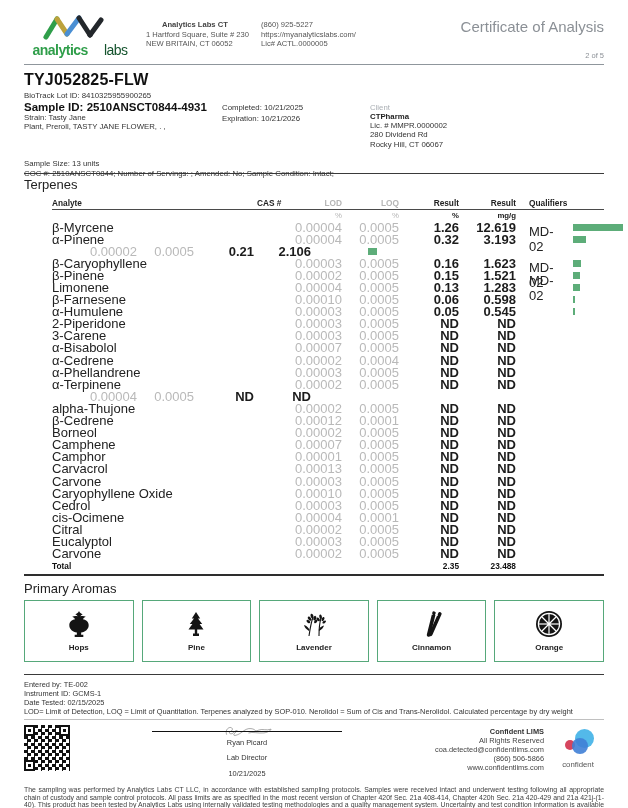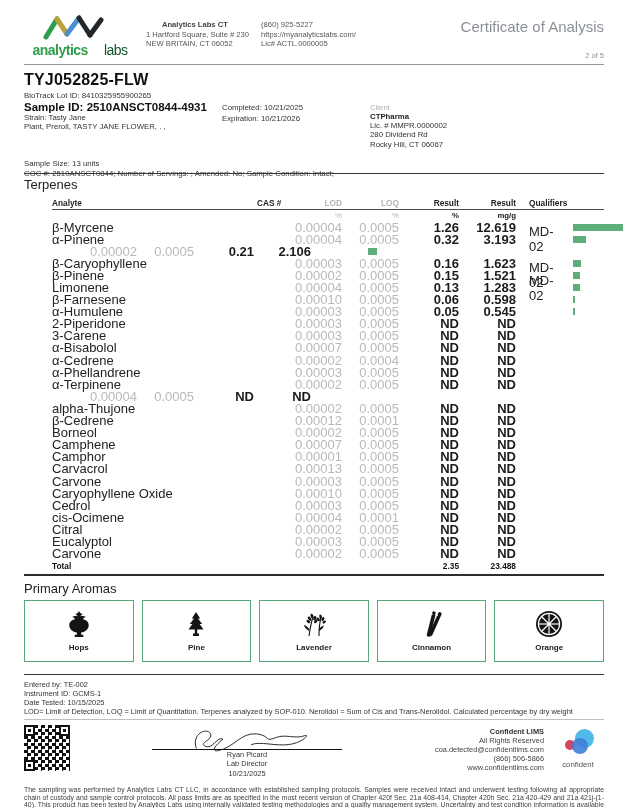--- a/index.html
+++ b/index.html
@@ -73,21 +73,21 @@
   .f-lines{font-size:7.4px;line-height:9px;color:#333;margin-top:5px;}
   .rule-foot{border:none;border-top:1px solid #c0c0c0;margin:3px 0 0 0;}
   .f-row{display:flex;margin-top:5px;height:54px;}
   .qr{width:46px;height:46px;position:relative;background:repeating-conic-gradient(#111 0% 25%, #fff 25% 50%);background-size:7px 7px;flex:0 0 46px;}
   .qr .fp{position:absolute;width:11px;height:11px;border:2.5px solid #111;background:#fff;box-sizing:border-box;}
   .qr .fp i{position:absolute;left:2px;top:2px;width:3px;height:3px;background:#111;}
   .qr .fp1{left:0;top:0;} .qr .fp2{right:0;top:0;} .qr .fp3{left:0;bottom:0;}
   .sig-zone{flex:1;display:flex;flex-direction:column;align-items:center;}
   .sig-svg{margin-bottom:-6px;}
   .sig-line{width:190px;border-top:1.2px solid #111;}
-  .sig-meta{font-size:7.4px;line-height:8.6px;color:#333;text-align:left;margin-top:1px;}
+  .sig-meta{font-size:7.4px;line-height:8.6px;color:#333;text-align:left;margin-top:7px;}
   .lims{width:120px;text-align:right;font-size:7.4px;line-height:9.2px;color:#444;padding-top:2px;}
   .lims .b{font-weight:bold;color:#333;}
   .clogo{width:52px;margin-left:8px;text-align:center;padding-top:4px;}
   .clogo .circles{position:relative;width:34px;height:30px;margin:0 auto;}
   .clogo .ci{position:absolute;border-radius:50%;}
   .clogo .c-lb{width:19px;height:19px;background:#53b9e9;right:1px;top:0;}
   .clogo .c-db{width:16px;height:16px;background:#3f7fd6;right:7px;top:9px;opacity:.9;}
   .clogo .c-rd{width:10px;height:10px;background:#d6455e;left:4px;top:11px;}
   .clogo .ctext{font-size:7.8px;color:#555;margin-top:1px;}
 
@@ -555,21 +555,21 @@
           </svg>
         </div>
         <div class="aroma-label">Orange</div>
       </div>
     </div>
   <hr class="rule-aroma">
 
   <div class="f-lines">
     <div>Entered by: TE-002</div>
     <div>Instrument ID: GCMS-1</div>
-    <div>Date Tested: 10/15/2025</div>
+    <div>Date Tested: 02/15/2025</div>
     <div>LOD= Limit of Detection, LOQ = Limit of Quantitation. Terpenes analyzed by SOP-010. Nerolidol = Sum of Cis and Trans-Nerolidol. Calculated percentage by dry weight</div>
   </div>
   <hr class="rule-foot">
 
   <div class="f-row">
     <div class="qr">
       <div class="fp fp1">
           <i></i>
         </div>
       <div class="fp fp2">

